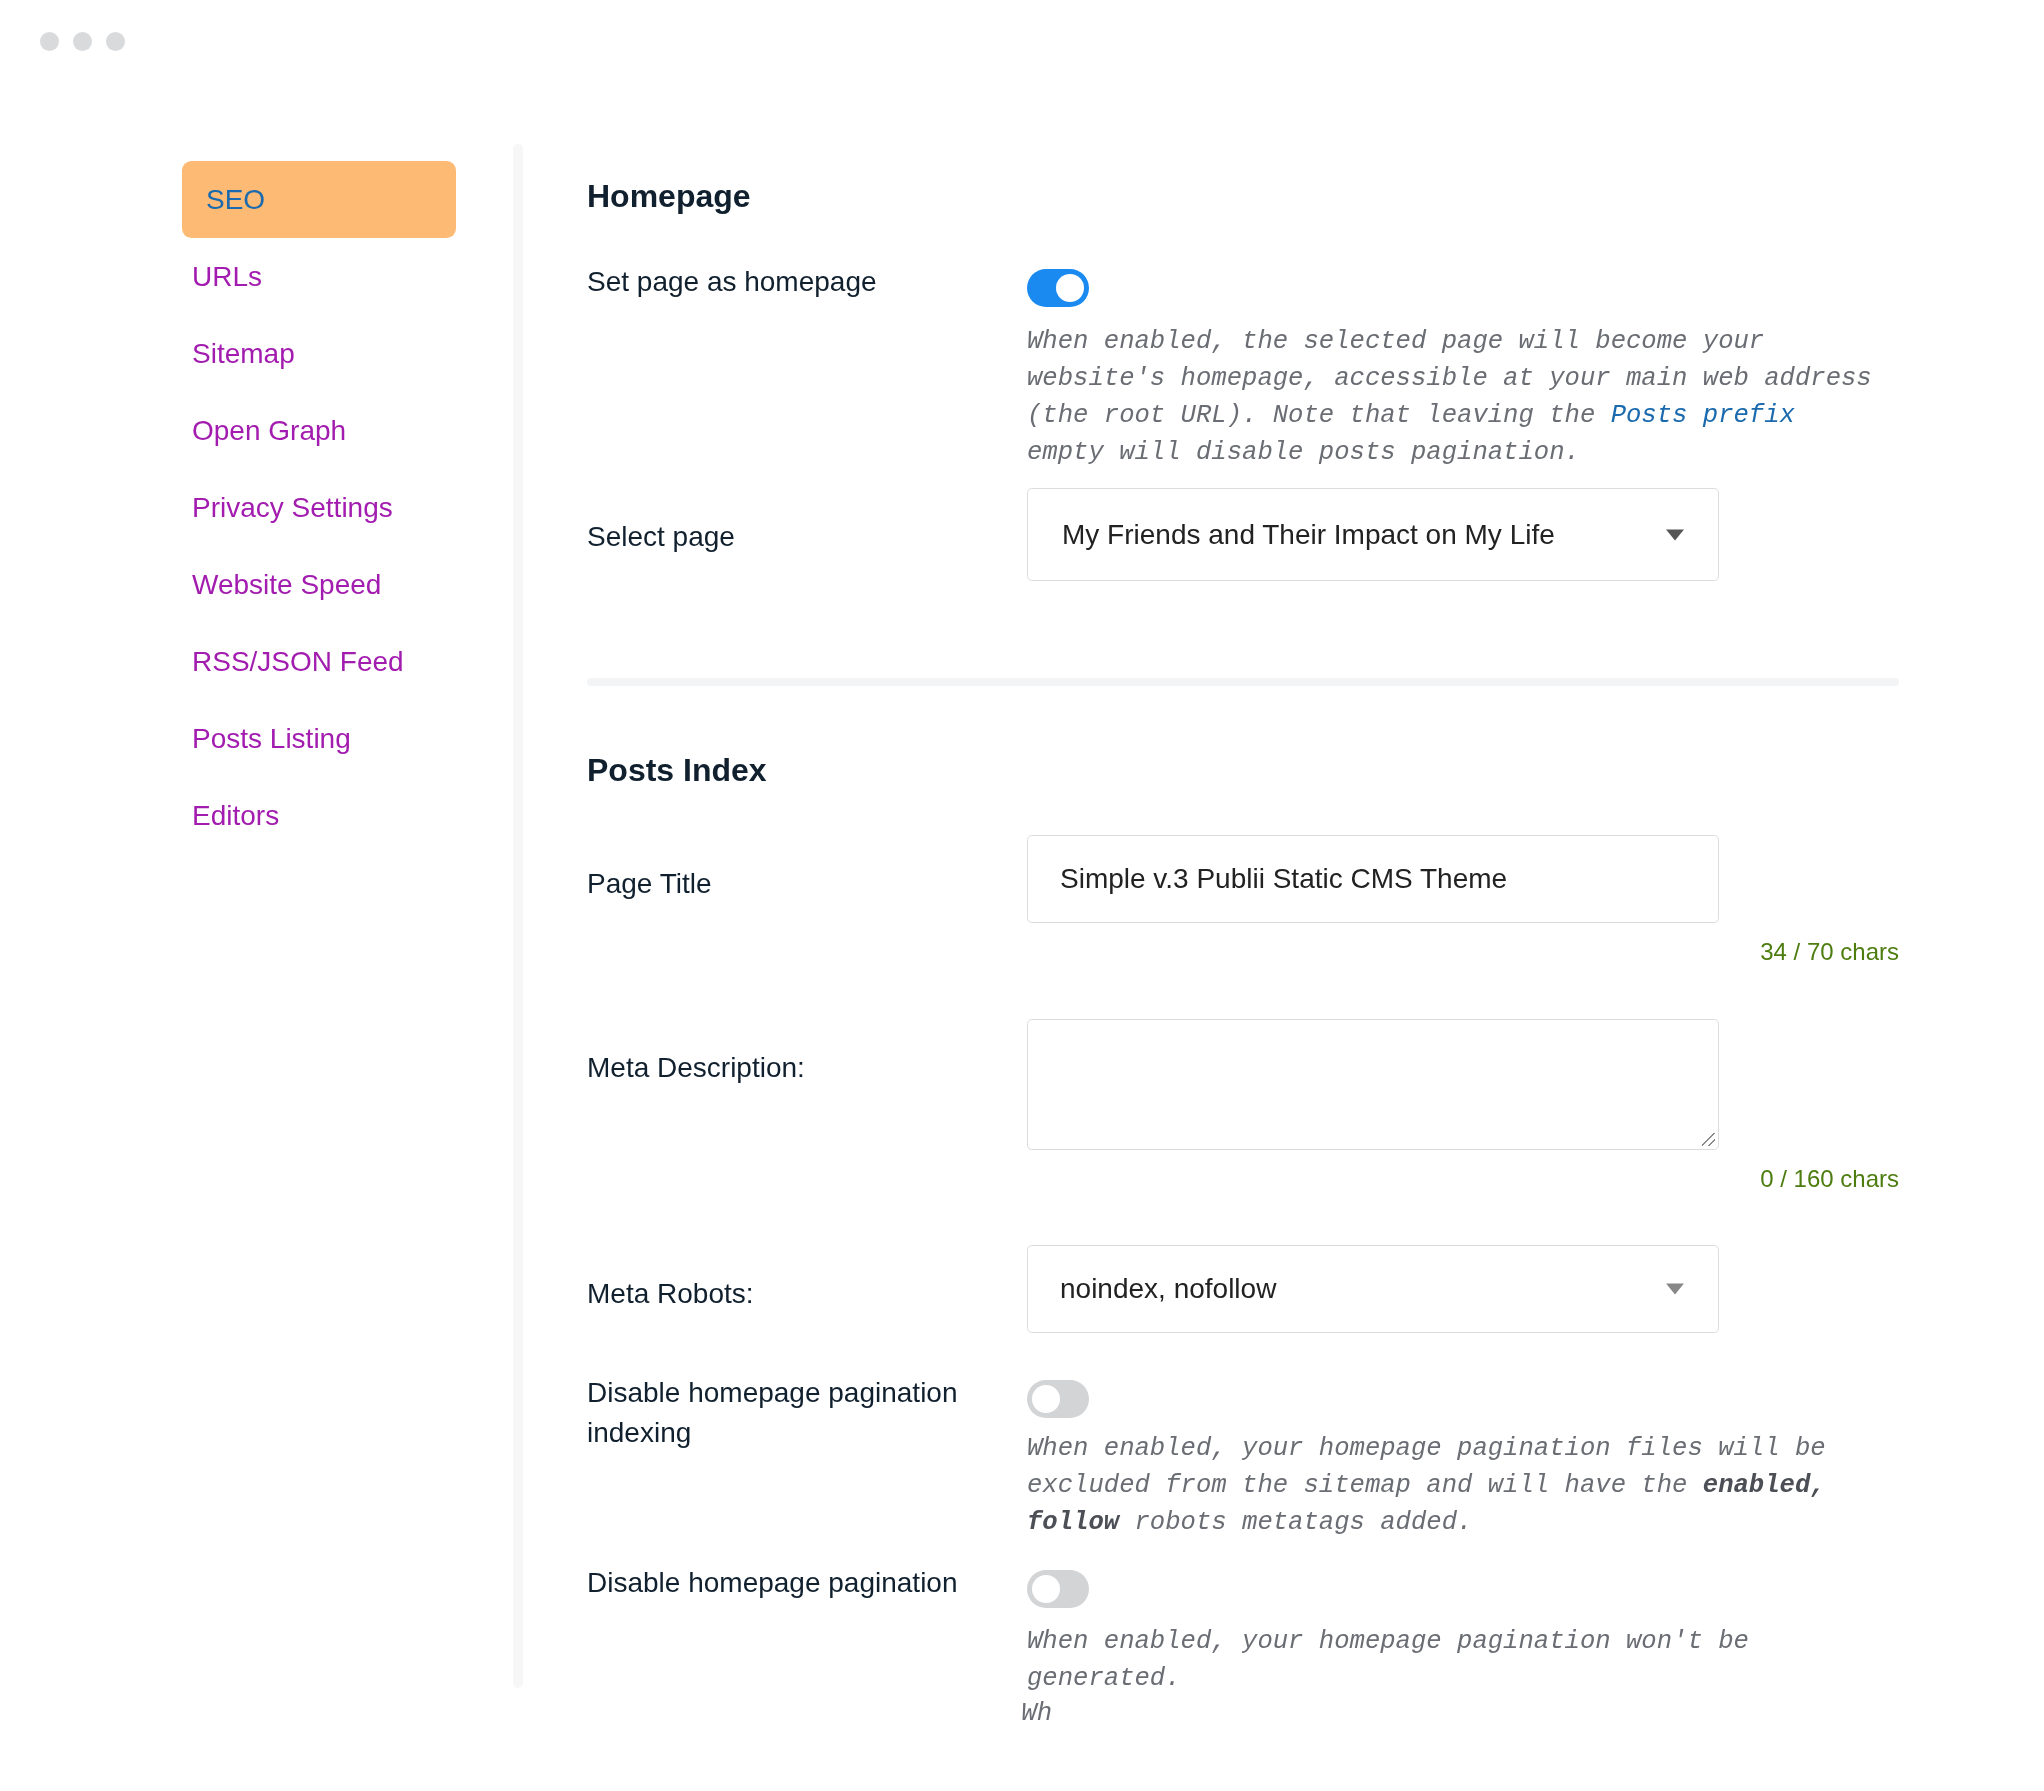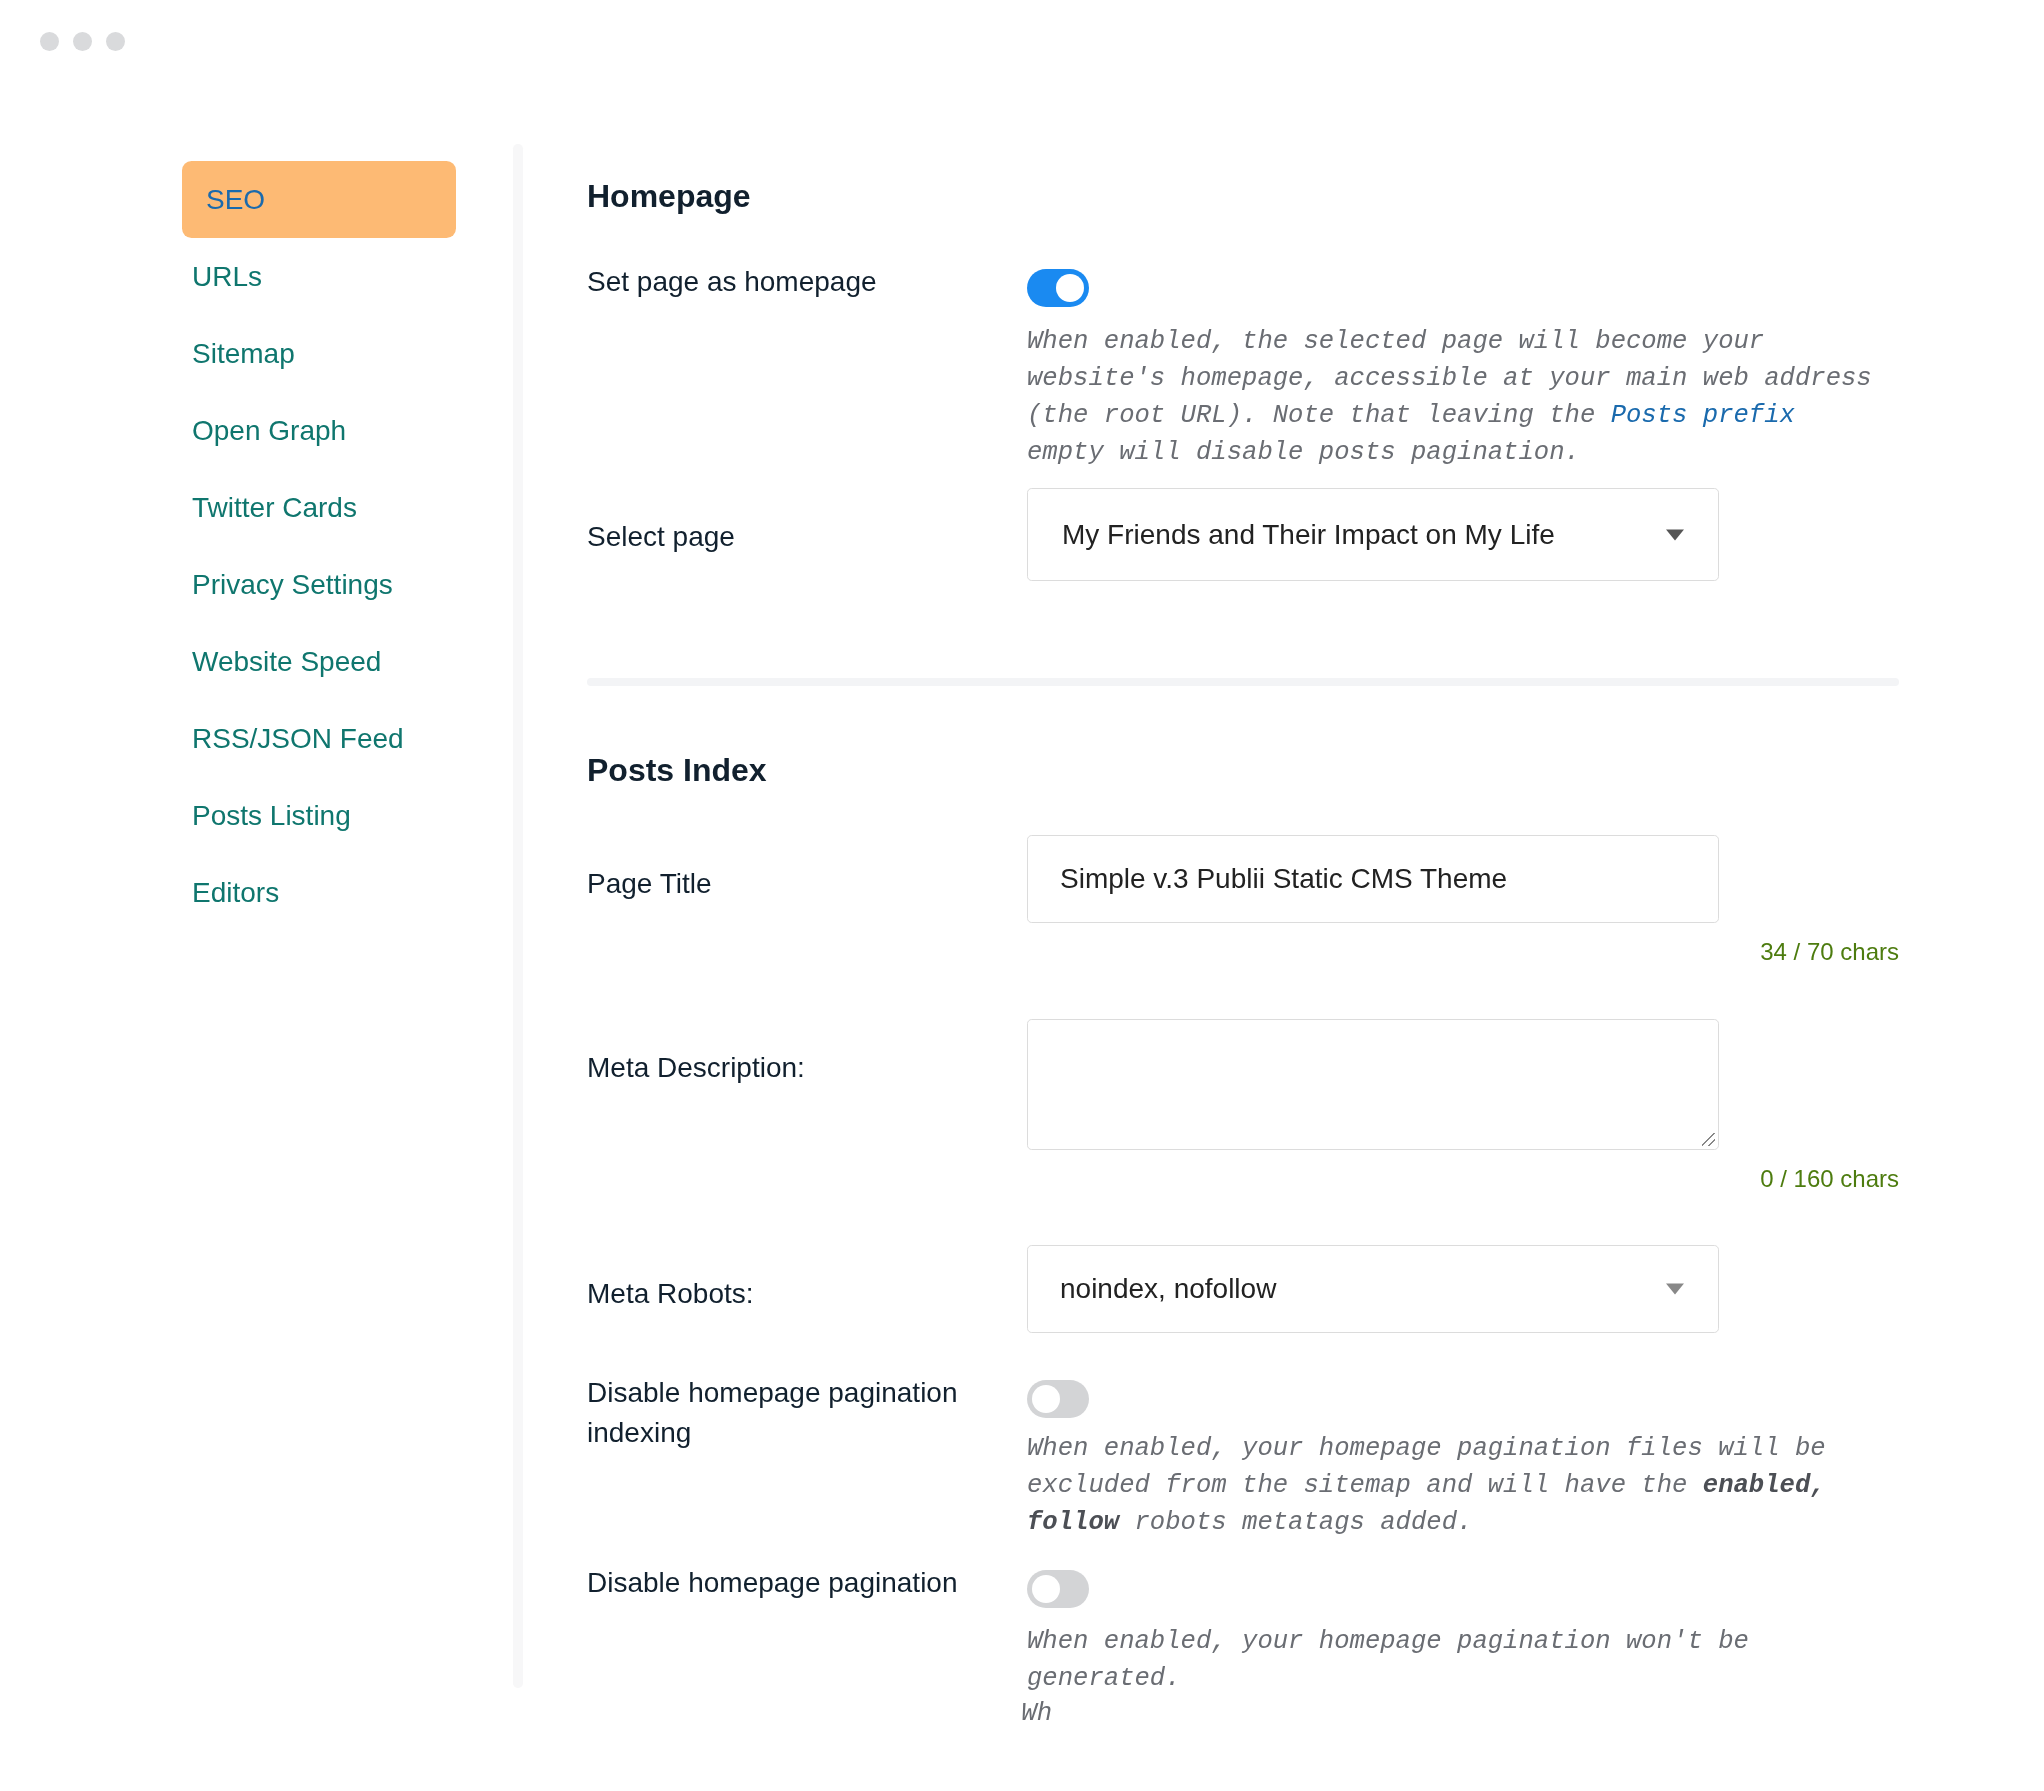--- a/index.html
+++ b/index.html
@@ -3,21 +3,21 @@
 <meta charset="utf-8">
 <style>
   * { box-sizing: border-box; margin: 0; padding: 0; }
   html, body { width: 2044px; height: 1791px; background: #ffffff; overflow: hidden; }
   body { position: relative; font-family: "Liberation Sans", "DejaVu Sans", sans-serif; color: #11202e; }
 
   .dots { position: absolute; left: 40px; top: 32px; display: flex; gap: 14px; }
   .dot { width: 19px; height: 19px; border-radius: 50%; background: #d9dadc; }
 
   .sidebar { position: absolute; left: 168px; top: 161px; width: 288px; }
-  .side-item { height: 77px; display: flex; align-items: center; padding-left: 24px; font-size: 28px; color: #0f766e; border-radius: 9.5px; cursor: pointer; }
+  .side-item { height: 77px; display: flex; align-items: center; padding-left: 24px; font-size: 28px; color: #a21caf; border-radius: 9.5px; cursor: pointer; }
   .side-item.active { background: #fdba74; color: #1a6aad; margin-left: 14px; }
 
   .vdivider { position: absolute; left: 513px; top: 144px; width: 9.5px; height: 1544px; background: #f7f7f8; border-radius: 4.7px; }
 
   .main { position: absolute; left: 587px; top: 0; width: 1312px; }
   .h2 { position: absolute; left: 0; font-size: 32px; font-weight: bold; color: #11202e; }
   .label { position: absolute; left: 0; font-size: 28px; color: #11202e; line-height: 40px; }
   .control-col { position: absolute; left: 440px; width: 872px; }
 
   .toggle { width: 62px; height: 38px; border-radius: 19px; position: relative; cursor: pointer; }
@@ -55,23 +55,20 @@
       <span>SEO</span>
     </div>
   <div class="side-item">
       <span>URLs</span>
     </div>
   <div class="side-item">
       <span>Sitemap</span>
     </div>
   <div class="side-item">
       <span>Open Graph</span>
-    </div>
-  <div class="side-item">
-      <span>Twitter Cards</span>
     </div>
   <div class="side-item">
       <span>Privacy Settings</span>
     </div>
   <div class="side-item">
       <span>Website Speed</span>
     </div>
   <div class="side-item">
       <span>RSS/JSON Feed</span>
     </div>

